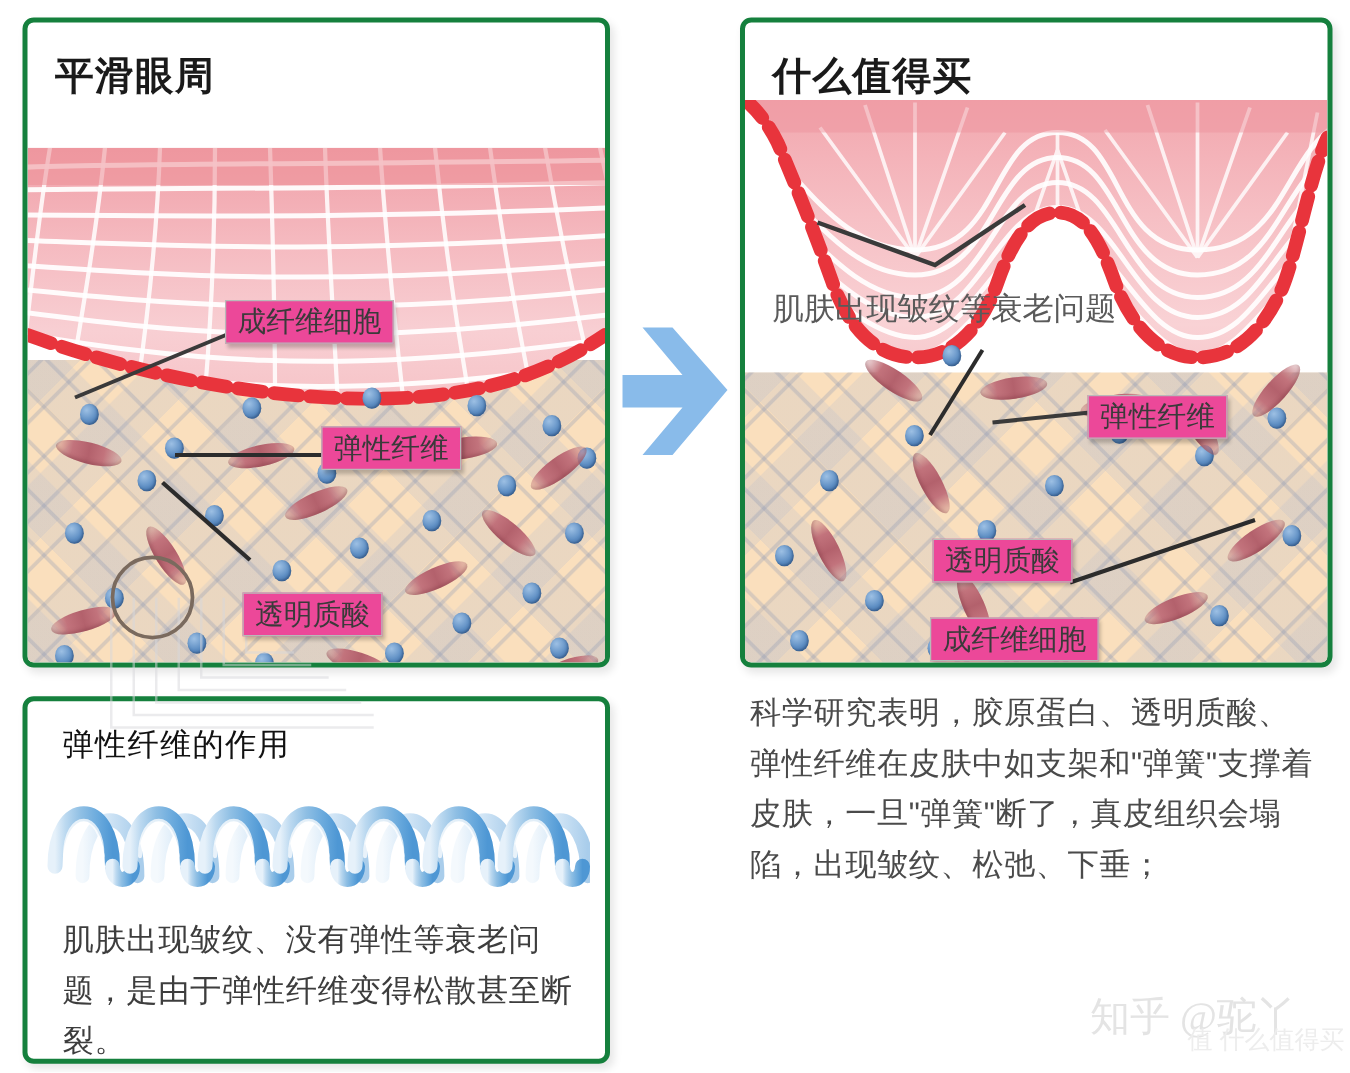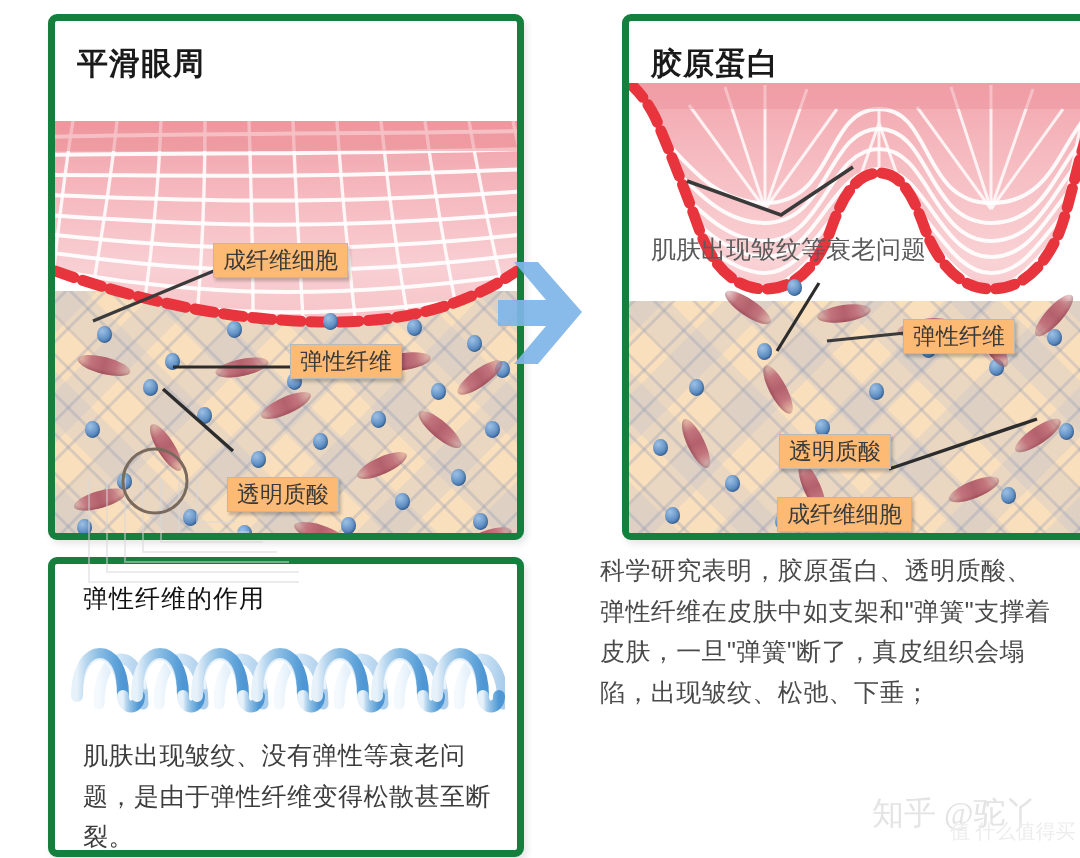--- a/index.html
+++ b/index.html
@@ -11,25 +11,24 @@
     position: relative;
     overflow: hidden;
     font-family: "Liberation Sans", "DejaVu Sans", sans-serif;
     color: #222;
   }
 
   
   .panel {
     position: absolute;
     background: #ffffff;
-    border: 7px solid #15803d;
+    border: 4px solid #15803d;
     border-radius: 9px;
     box-shadow: 3px 4px 7px rgba(0,0,0,0.10);
     overflow: hidden;
-    margin-left: 30px;
   }
 
   .panel-title {
     position: absolute;
     left: 22px;
     font-weight: bold;
     color: #1a1a1a;
     letter-spacing: 1px;
     z-index: 30;
   }
@@ -90,21 +89,21 @@
     background: linear-gradient(90deg,
        rgba(196,124,128,0.25) 0%,
        #c2737c 25%, #b3616c 50%, #c2737c 72%,
        rgba(196,124,128,0.25) 100%);
     box-shadow: inset 0 -2px 3px rgba(120,50,60,0.35);
   }
 
   
   .chip {
     position: absolute;
-    background: #fdba74;
+    background: #ec4899;
     border: 1px solid #b9b9b9;
     box-shadow: 2px 3px 3px rgba(0,0,0,0.22);
     padding: 3px 9px 4px 9px;
     color: #3a3a3a;
     white-space: nowrap;
     z-index: 25;
     line-height: 1.15;
   }
 
   .leader { position:absolute; z-index:24; }
@@ -285,21 +284,21 @@
 </svg>
 
 <div class="arrow-box" style="left:494px; top:252px; width:96px; height:126px;">
   <svg width="96" height="126" viewBox="0 0 96 126">
     <path d="M4,48 H52 L20,10 L44,10 L88,60 L44,112 L20,112 L52,74 H4 Z" fill="#7fb5e8" opacity="0.92"></path>
   </svg>
 </div>
 
 <div class="panel" style="left:592px; top:14px; width:466px; height:512px;">
 
-  <div class="panel-title" style="top:22px; font-size:31px;">胶原蛋白</div>
+  <div class="panel-title" style="top:22px; font-size:31px;">什么值得买</div>
 
   <div class="skin" style="top:62px; bottom:0;">
 
     <div class="dermis" style="top:218px;"></div>
 
     <svg class="epi-wrap" width="466" height="300" viewBox="0 0 466 300" preserveAspectRatio="none" style="top:0; height:300px;">
       <defs>
         <clipPath id="epiClipR">
           <path d="M0,0 H466 V30
                    C452,60 442,120 430,150

